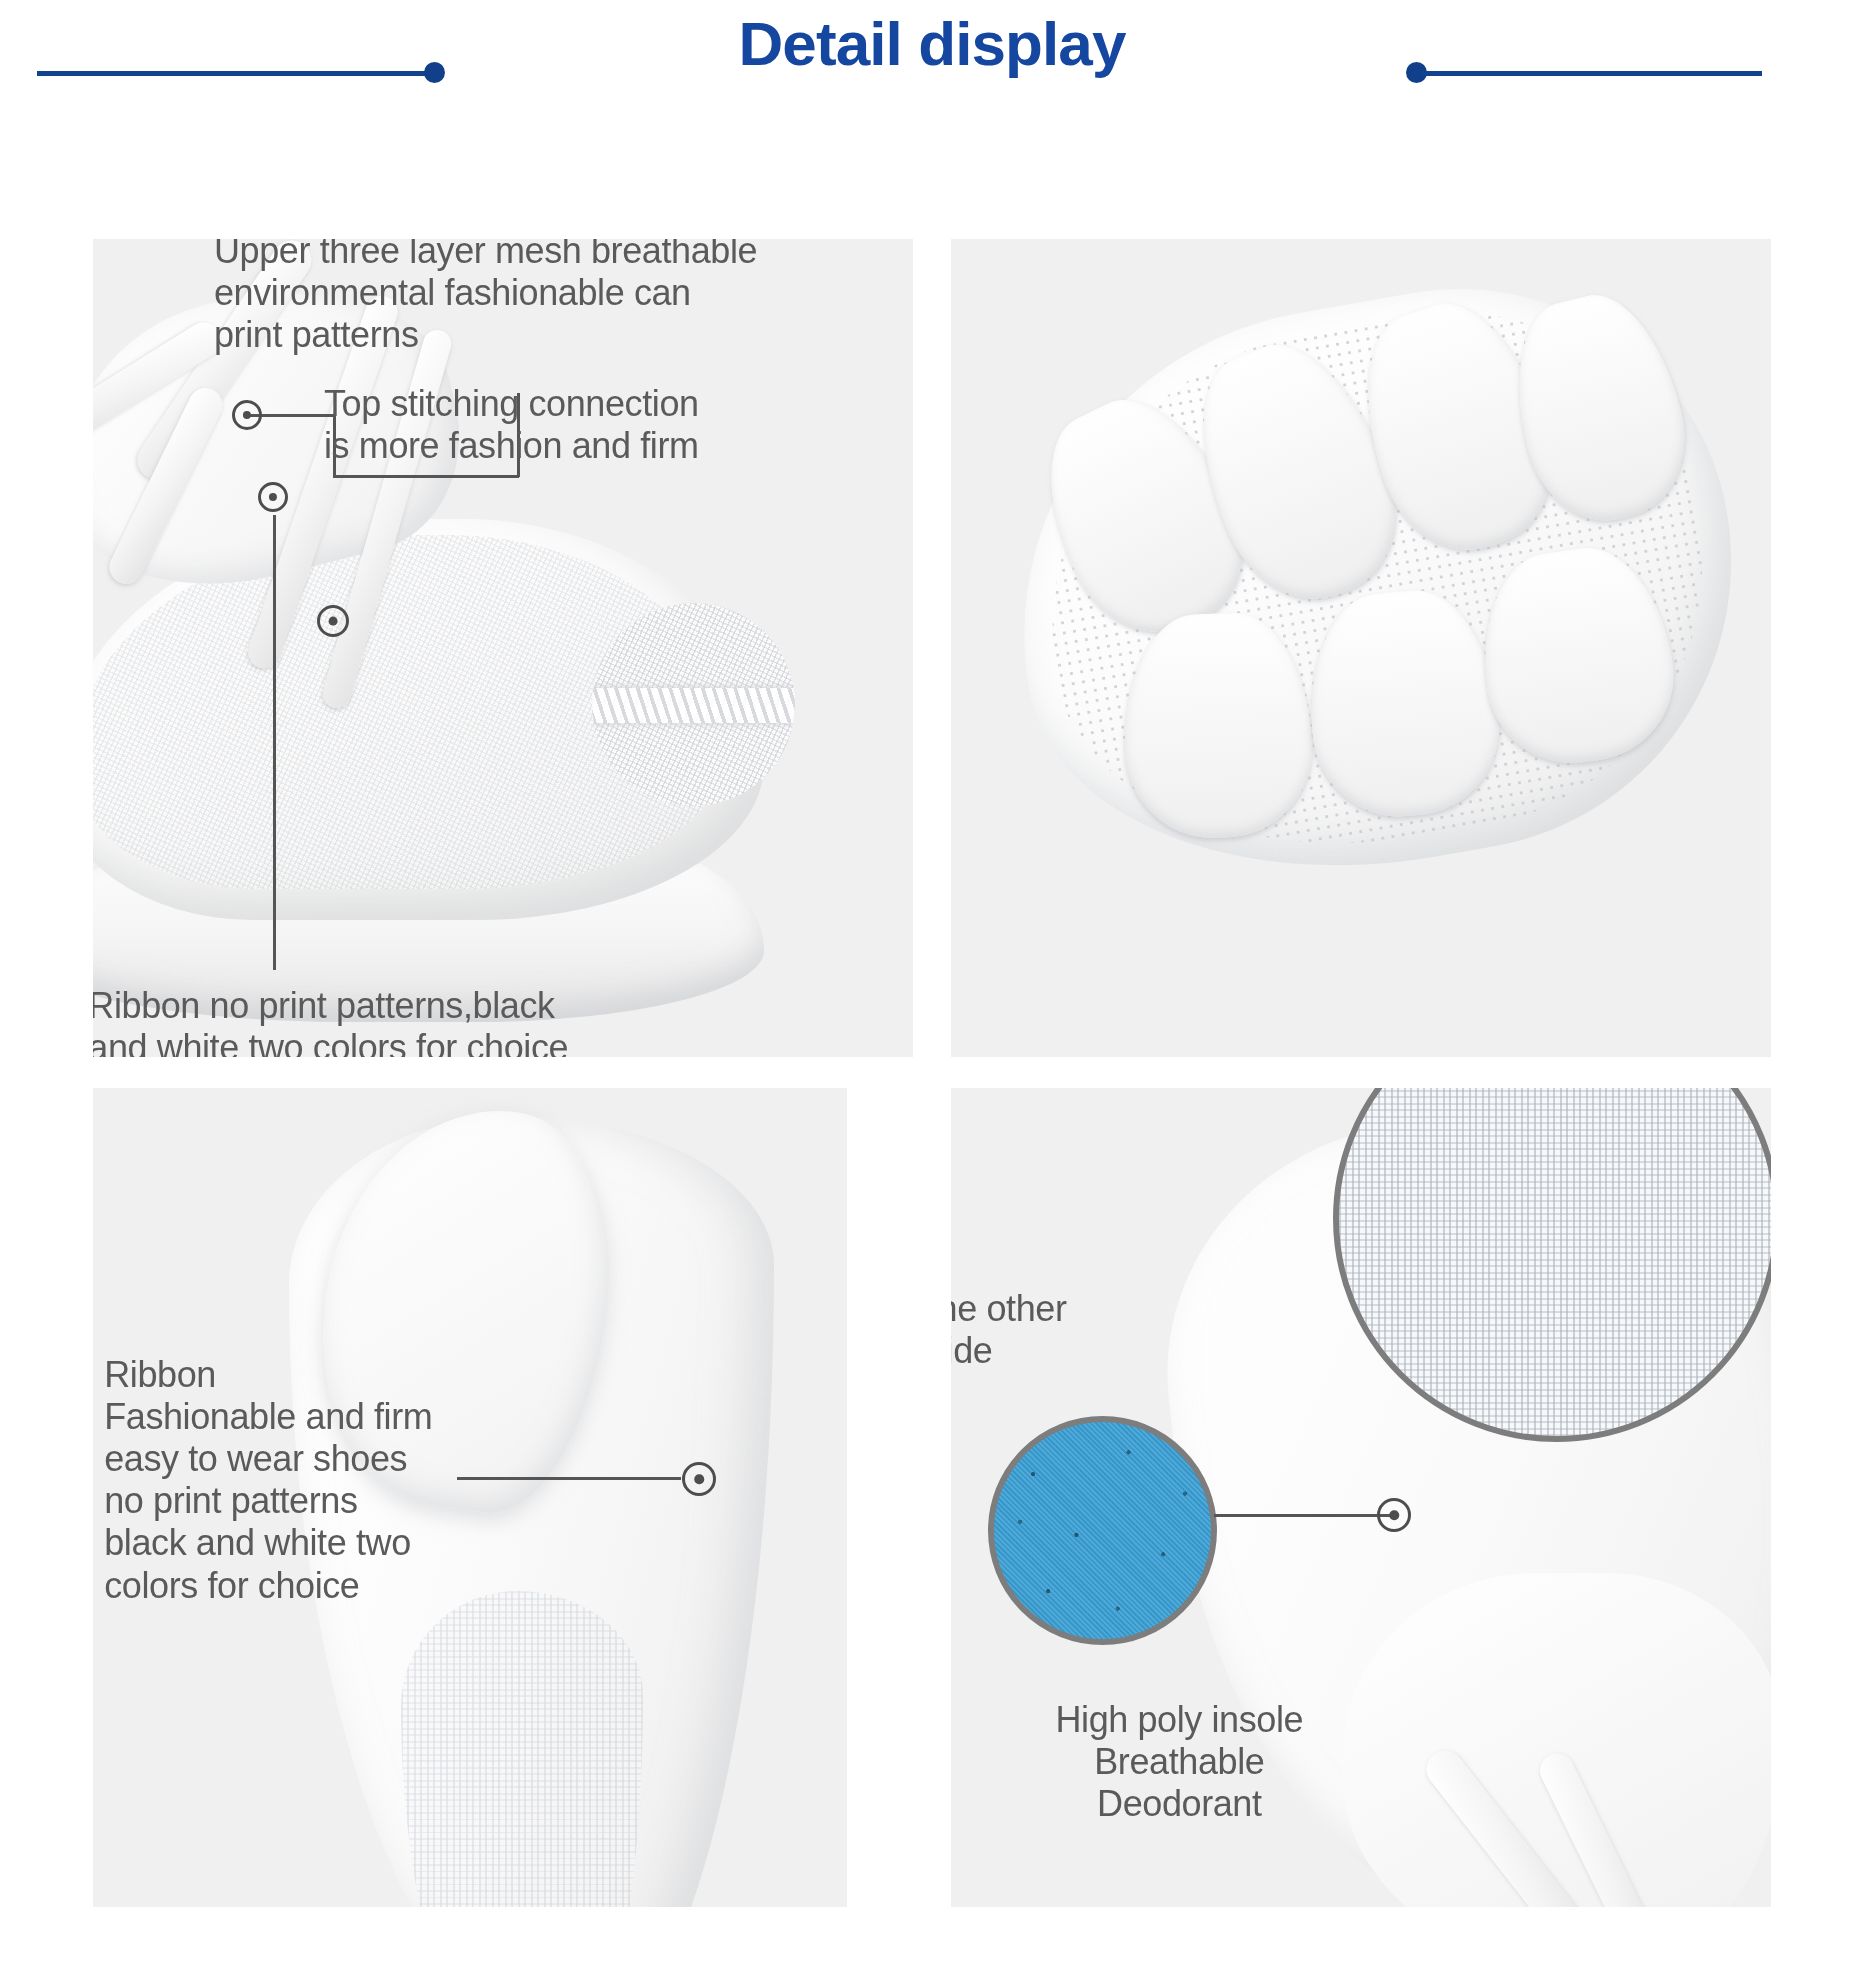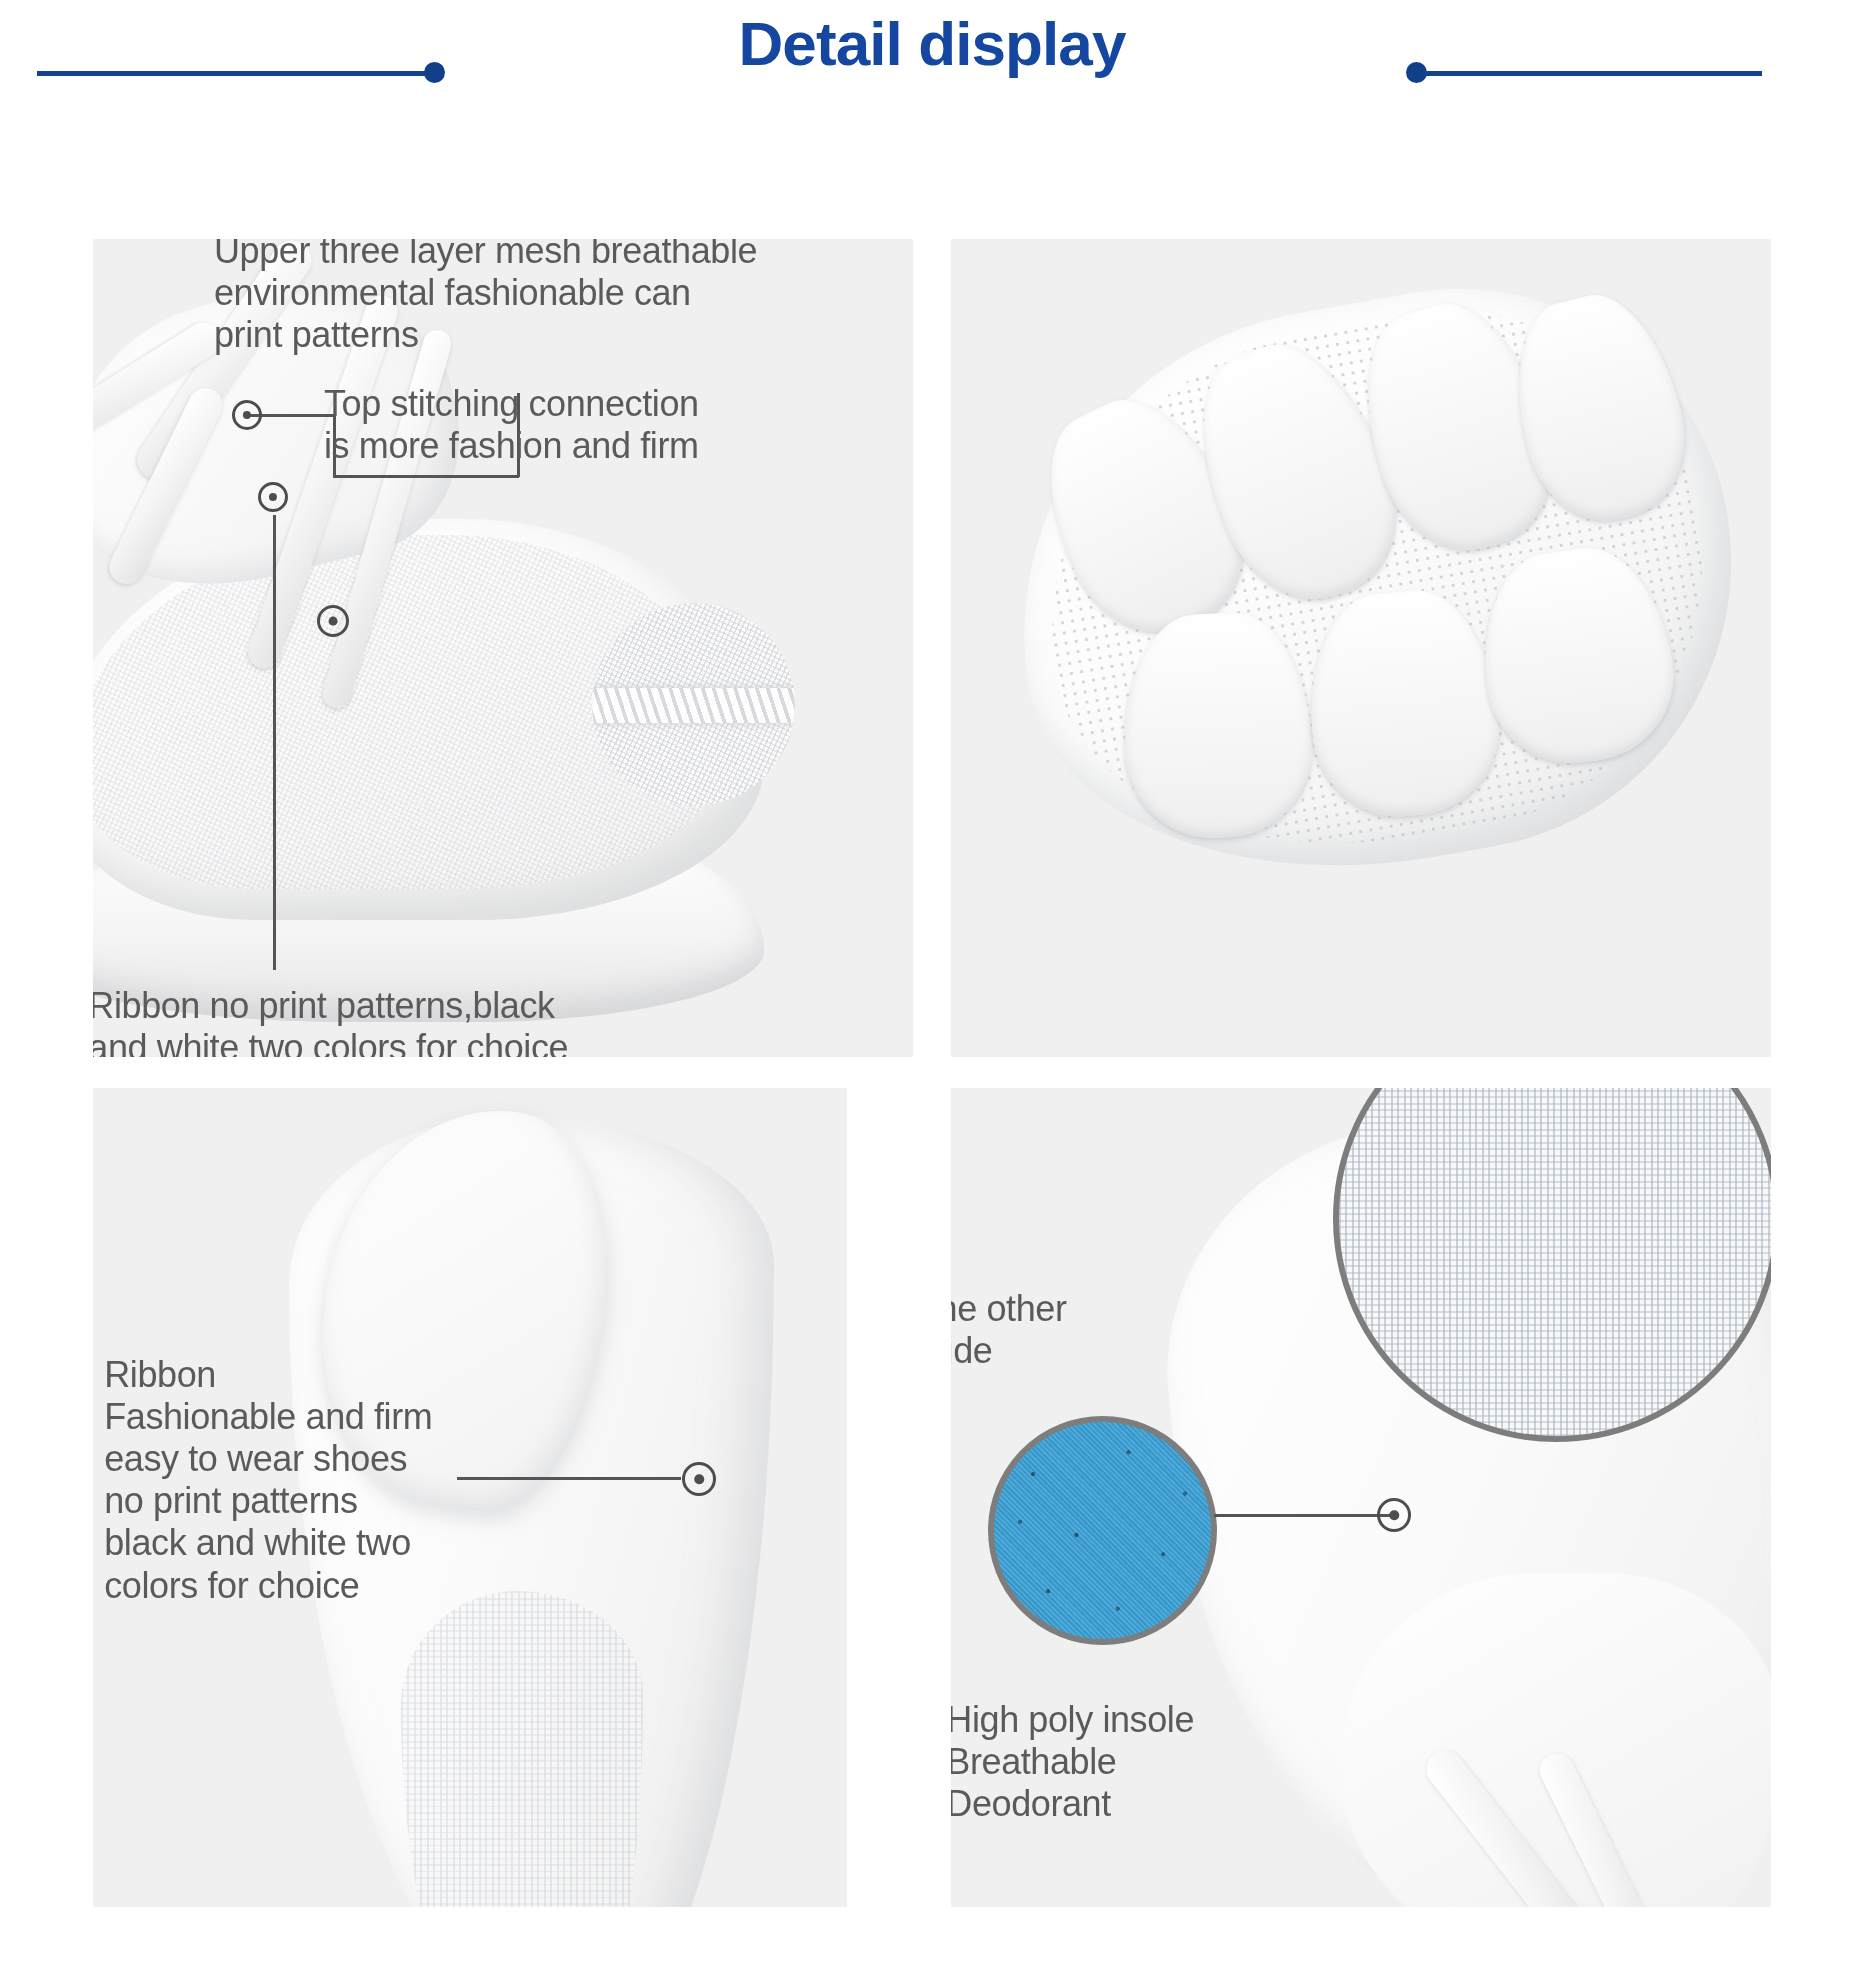--- a/index.html
+++ b/index.html
@@ -320,17 +320,17 @@
 
   <div class="inset-circle inset-bordered knit-fill" style="left:382px;top:-93px;width:447px;height:447px;"></div>
 
   <div class="inset-circle inset-bordered foam-fill" style="left:37px;top:328px;width:229px;height:229px;"></div>
 
   <div class="leader-h" style="left:263px;top:426px;width:182px;"></div>
   <div class="marker" style="left:426px;top:410px;width:34px;height:34px;"></div>
 
   <div class="callout-text" style="left:-23px;top:200px;width:280px;">the other
 side</div>
-  <div class="callout-text" style="left:-4.7px;top:611px;width:466px;">High poly insole
+  <div class="callout-text" style="left:-4.7px;top:611px;width:466px;text-align:center;">High poly insole
 Breathable
 Deodorant</div>
 </div>
 
 
 </body></html>

